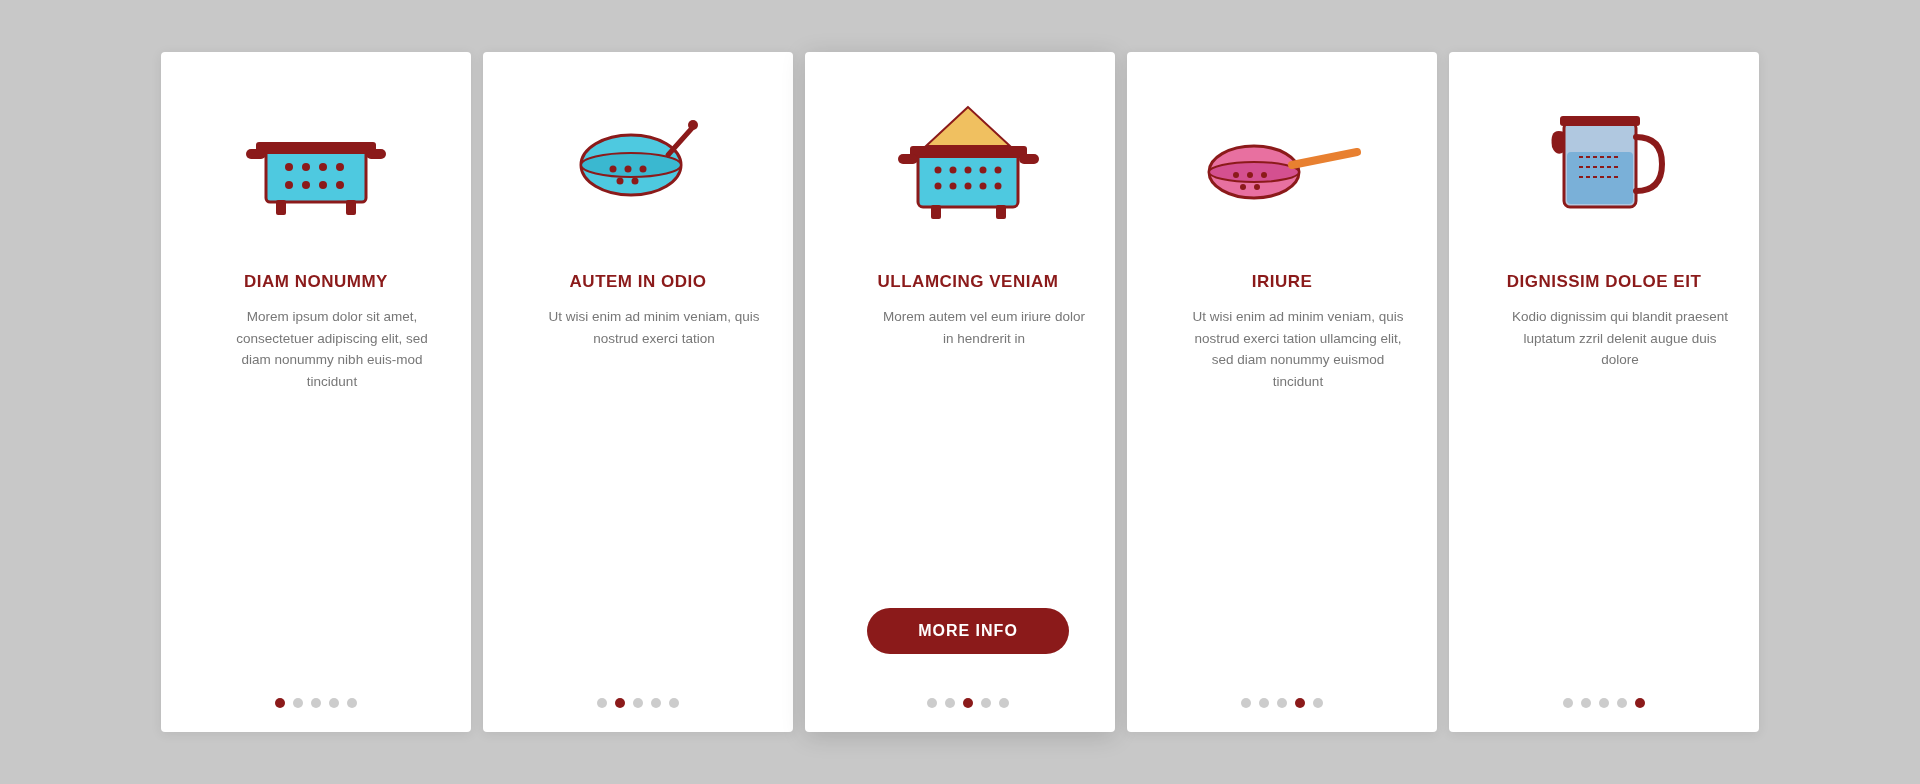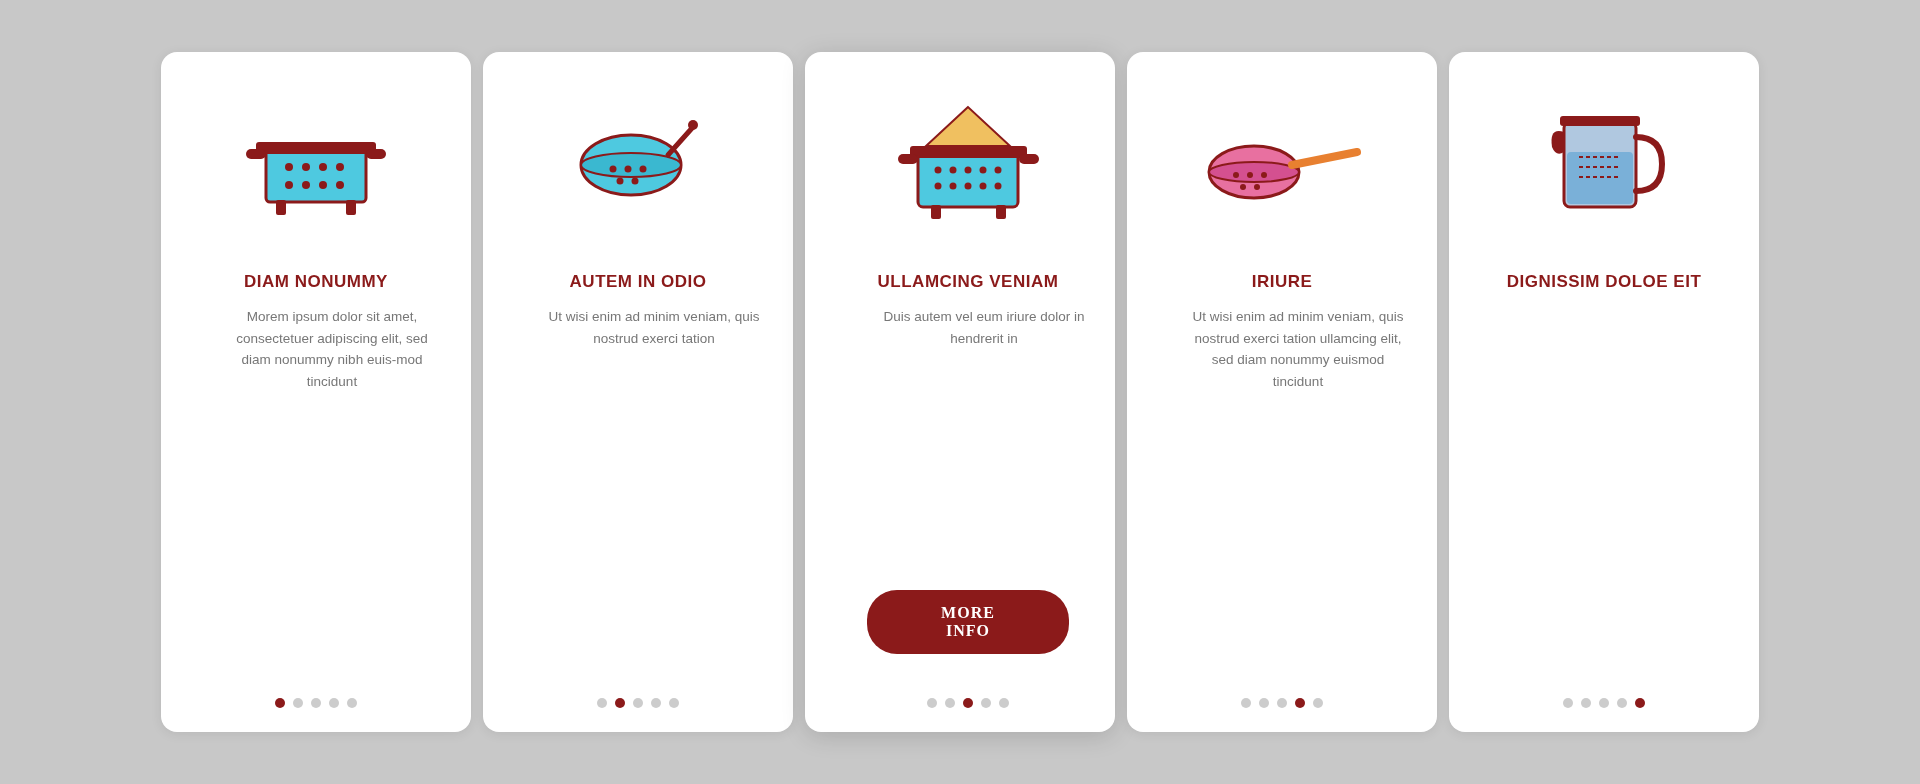--- a/index.html
+++ b/index.html
@@ -16,21 +16,21 @@
 
     .cards-container {
       display: flex;
       gap: 12px;
       align-items: stretch;
       padding: 20px;
     }
 
     .card {
       background: #ffffff;
-      border-radius: 16px;
+      border-radius: 4px;
       padding: 30px 28px 24px 28px;
       display: flex;
       flex-direction: column;
       align-items: center;
       width: 310px;
       min-height: 650px;
       box-shadow: 0 2px 12px rgba(0,0,0,0.08);
     }
 
     .card.active {
@@ -72,21 +72,20 @@
       color: #fff;
       border: none;
       border-radius: 30px;
       padding: 14px 50px;
       font-size: 16px;
       font-weight: 700;
       letter-spacing: 1px;
       cursor: pointer;
       margin: 20px 0 24px 0;
       width: 85%;
-      font-family: Liberation Serif, serif;
     }
 
     .dots-row {
       display: flex;
       gap: 8px;
       justify-content: center;
       margin-top: auto;
       padding-top: 20px;
     }
 
@@ -195,21 +194,21 @@
         <circle cx="102" cy="84" r="3.5" fill="#8b1a1a"></circle>
 
         <rect x="2" y="52" width="20" height="10" rx="5" fill="#8b1a1a"></rect>
         <rect x="123" y="52" width="20" height="10" rx="5" fill="#8b1a1a"></rect>
 
         <rect x="35" y="103" width="10" height="14" rx="2" fill="#8b1a1a"></rect>
         <rect x="100" y="103" width="10" height="14" rx="2" fill="#8b1a1a"></rect>
       </svg>
     </div>
     <div class="card-title">ULLAMCING VENIAM</div>
-    <div class="card-text">Duis autem vel eum iriure dolor in hendrerit in</div>
+    <div class="card-text">Morem autem vel eum iriure dolor in hendrerit in</div>
     <button class="more-info-btn">MORE INFO</button>
     <div class="dots-row">
       <div class="dot"></div>
       <div class="dot"></div>
       <div class="dot active"></div>
       <div class="dot"></div>
       <div class="dot"></div>
     </div>
   </div>
 
@@ -253,20 +252,21 @@
         <path d="M92 35 Q118 35 118 62 Q118 89 92 89" fill="none" stroke="#8b1a1a" stroke-width="6" stroke-linecap="round"></path>
 
         <path d="M20 30 Q5 25 8 45 Q12 55 20 50" fill="#8b1a1a"></path>
 
         <line x1="35" y1="55" x2="75" y2="55" stroke="#8b1a1a" stroke-width="2" stroke-dasharray="4,3"></line>
         <line x1="35" y1="65" x2="75" y2="65" stroke="#8b1a1a" stroke-width="2" stroke-dasharray="4,3"></line>
         <line x1="35" y1="75" x2="75" y2="75" stroke="#8b1a1a" stroke-width="2" stroke-dasharray="4,3"></line>
       </svg>
     </div>
     <div class="card-title">DIGNISSIM DOLOE EIT</div>
+    <div class="card-text">Kodio dignissim qui blandit praesent luptatum zzril delenit augue duis dolore</div>
     <div class="dots-row">
       <div class="dot"></div>
       <div class="dot"></div>
       <div class="dot"></div>
       <div class="dot"></div>
       <div class="dot active"></div>
     </div>
   </div>
 
 </div>

